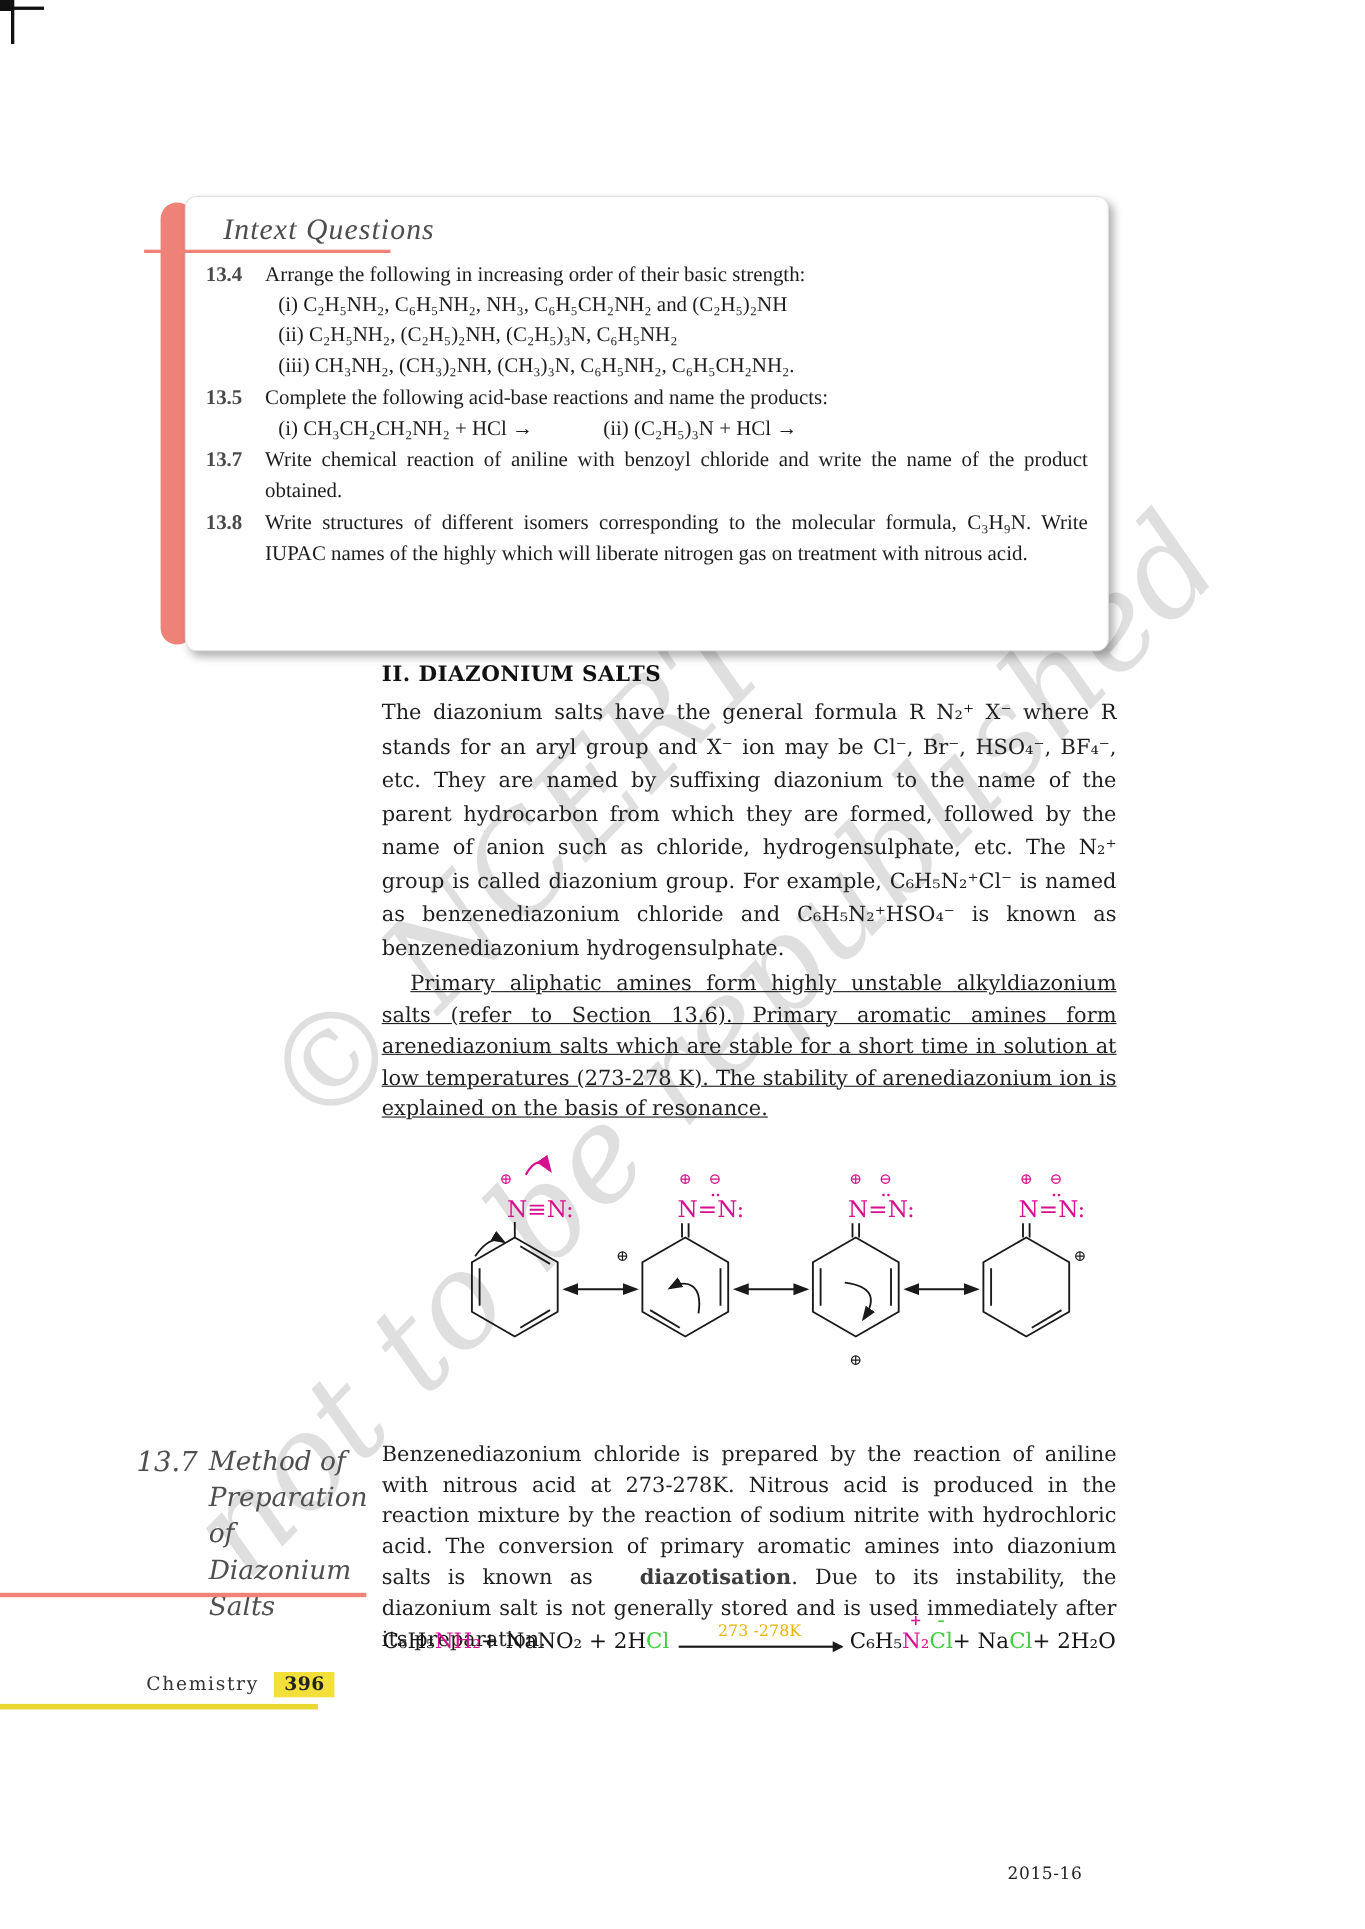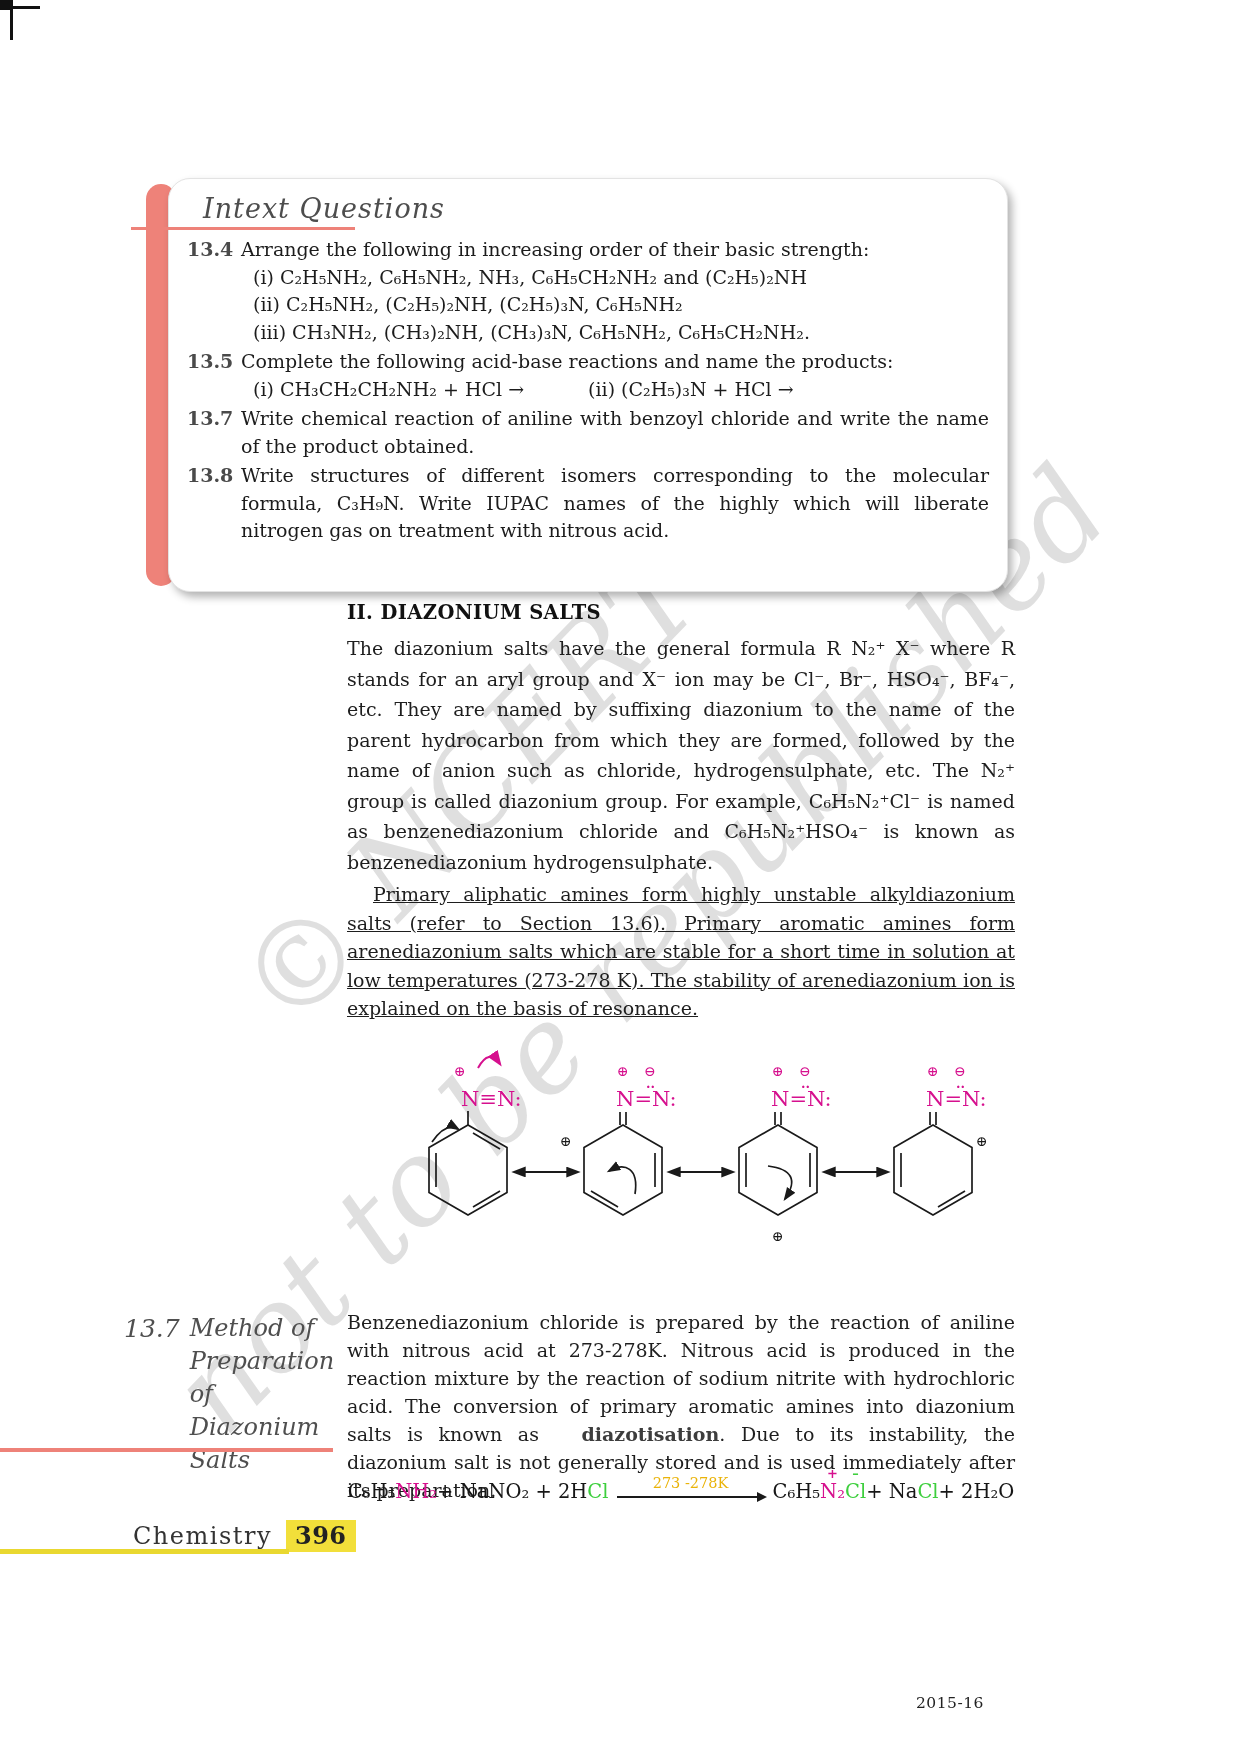--- a/index.html
+++ b/index.html
@@ -14,23 +14,23 @@
   .crop-sq{position:absolute;left:0;top:0;width:12px;height:10px;background:#111;}
   
   .wm{position:absolute;white-space:nowrap;font-style:italic;
       color:rgba(130,130,130,0.26);z-index:0;pointer-events:none;}
   .wm1{left:470px;top:790px;font-size:118px;transform:translate(-50%,-50%) rotate(-46deg);}
   .wm2{left:640px;top:950px;font-size:118px;transform:translate(-50%,-50%) rotate(-46deg);}
   
   .pink-bar{position:absolute;left:146px;top:184px;width:30px;height:402px;
     background:#ee8279;border-radius:15px;z-index:1;}
   .intext-card{position:absolute;left:168px;top:178px;width:840px;height:414px;
-    background:#ffffff;border:1px solid #e3e3e3;border-radius:22px;
+    background:#ffffff;border:1px solid #e3e3e3;border-radius:11px;
     box-shadow:4px 5px 8px rgba(0,0,0,0.30);z-index:2;
-    padding:14px 18px 0 18px;box-sizing:border-box;}
+    padding:14px 18px 0 18px;box-sizing:border-box;font-family:Liberation Serif, serif;}
   .intext-title{font-style:italic;font-size:27px;color:#4d4d4d;margin-left:16px;
     letter-spacing:1px;}
   .intext-underline{position:absolute;left:-38px;top:48px;width:224px;height:3px;
     background:#ee8279;}
   .qwrap{margin-top:12px;}
   .q{display:grid;grid-template-columns:54px 1fr;margin-bottom:2px;}
   .qnum{font-weight:bold;color:#4a4a4a;font-size:19px;line-height:27.5px;}
   .qbody{font-size:19px;line-height:27.5px;color:#1c1c1c;text-align:justify;}
   .qsub{margin-left:12px;text-align:left;}
   .qgap{display:inline-block;width:64px;}
@@ -64,21 +64,21 @@
   .chgd .above{position:absolute;top:-13px;left:50%;transform:translateX(-50%);
     font-size:13px;line-height:1;font-weight:bold;}
   .rxn{display:inline-block;position:relative;width:148px;height:2px;background:#1a1a1a;
     margin:0 8px;vertical-align:6px;}
   .rxn::after{content:"";position:absolute;right:-2px;top:-4.5px;
     border-left:10px solid #1a1a1a;border-top:5px solid transparent;
     border-bottom:5px solid transparent;}
   .rxn .lbl{position:absolute;top:-21px;width:100%;text-align:center;font-size:14.5px;
     color:#eab308;font-weight:normal;}
   
-  .footer{position:absolute;left:133px;top:1521px;font-size:24px;color:#333;
+  .footer{position:absolute;left:133px;top:1521px;font-size:17px;color:#333;
     letter-spacing:1.5px;z-index:2;}
   .pg-badge{background:#f2df3a;font-weight:bold;color:#222;padding:1px 9px 2px 9px;
     margin-left:14px;letter-spacing:0.5px;}
   .footer-line{position:absolute;left:0;top:1549px;width:289px;height:5px;
     background:#e9d830;z-index:2;}
   .edition{position:absolute;left:916px;top:1694px;font-size:15.5px;color:#222;
     z-index:2;letter-spacing:0.5px;}
 </style>
 </head>
 <body>

